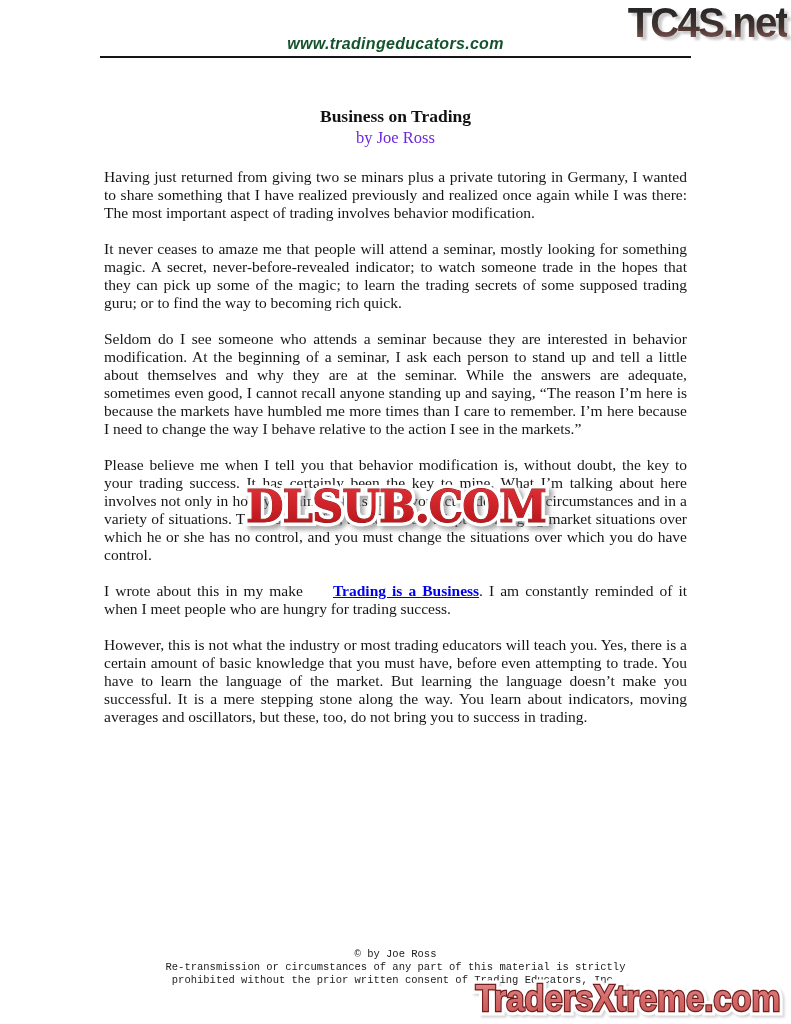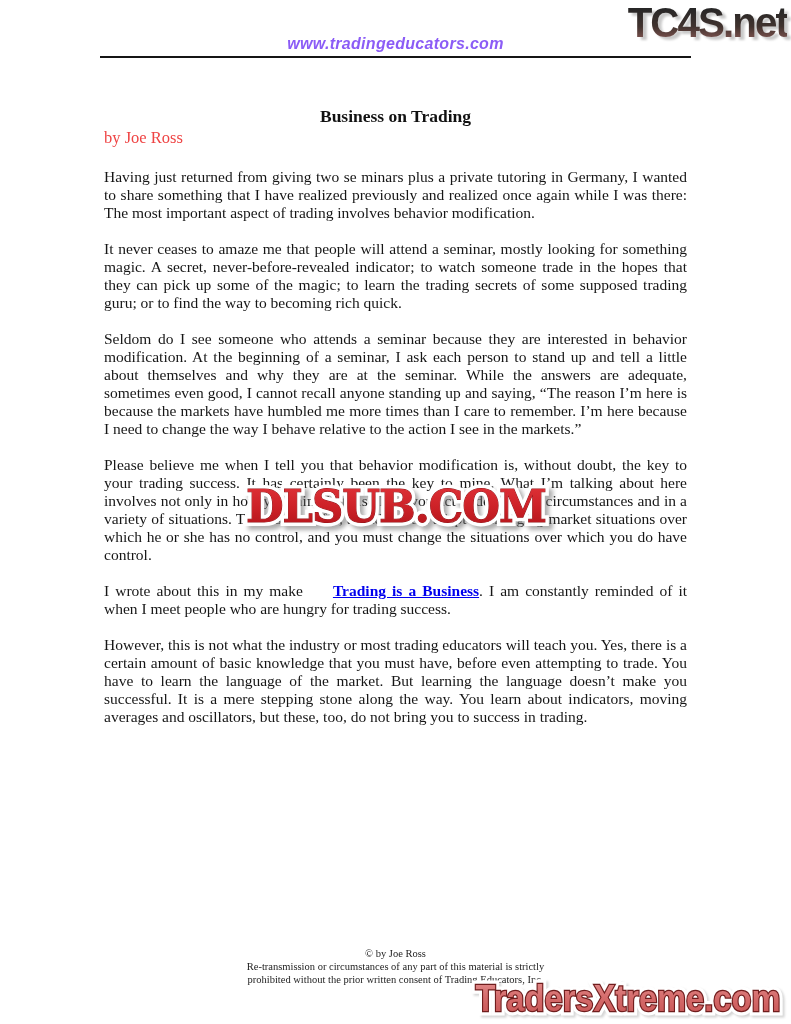--- a/index.html
+++ b/index.html
@@ -35,21 +35,21 @@
     position: absolute;
     top: 35px;
     left: 100px;
     width: 591px;
     text-align: center;
     font-family: "Liberation Sans", sans-serif;
     font-weight: bold;
     font-style: italic;
     font-size: 16px;
     letter-spacing: 0.3px;
-    color: #8b5cf6;
+    color: #14532d;
   }
   .header-rule {
     position: absolute;
     top: 56px;
     left: 100px;
     width: 591px;
     border-top: 2px solid #151515;
   }
 
   
@@ -61,23 +61,23 @@
   }
   .title {
     margin: 0 0 1px 0;
     text-align: center;
     font-size: 17.5px;
     font-weight: bold;
     color: #111;
   }
   .byline {
     margin: 0 0 20px 0;
-    text-align: left;
+    text-align: center;
     font-size: 16.5px;
-    color: #ef4444;
+    color: #6d28d9;
   }
   .article p {
     margin: 0 0 18px 0;
     font-size: 15.5px;
     line-height: 18px;
     text-align: justify;
     color: #161616;
   }
   .book-link {
     color: #0000ee;
@@ -122,21 +122,21 @@
   .wm-b-back { fill: #ffffff; stroke: #ffffff; stroke-width: 9; }
   .wm-b-front { fill: url(#pinkGrad); stroke: #701d1d; stroke-width: 2.5; paint-order: stroke; }
 
   
   .footer {
     position: absolute;
     top: 948px;
     left: 0;
     width: 100%;
     text-align: center;
-    font-family: Liberation Serif, serif;
+    font-family: Liberation Mono, monospace;
     font-size: 10.5px;
     line-height: 12.8px;
     color: #1c1c1c;
   }
 </style>
 </head>
 <body>
 
 <div class="page">
 

